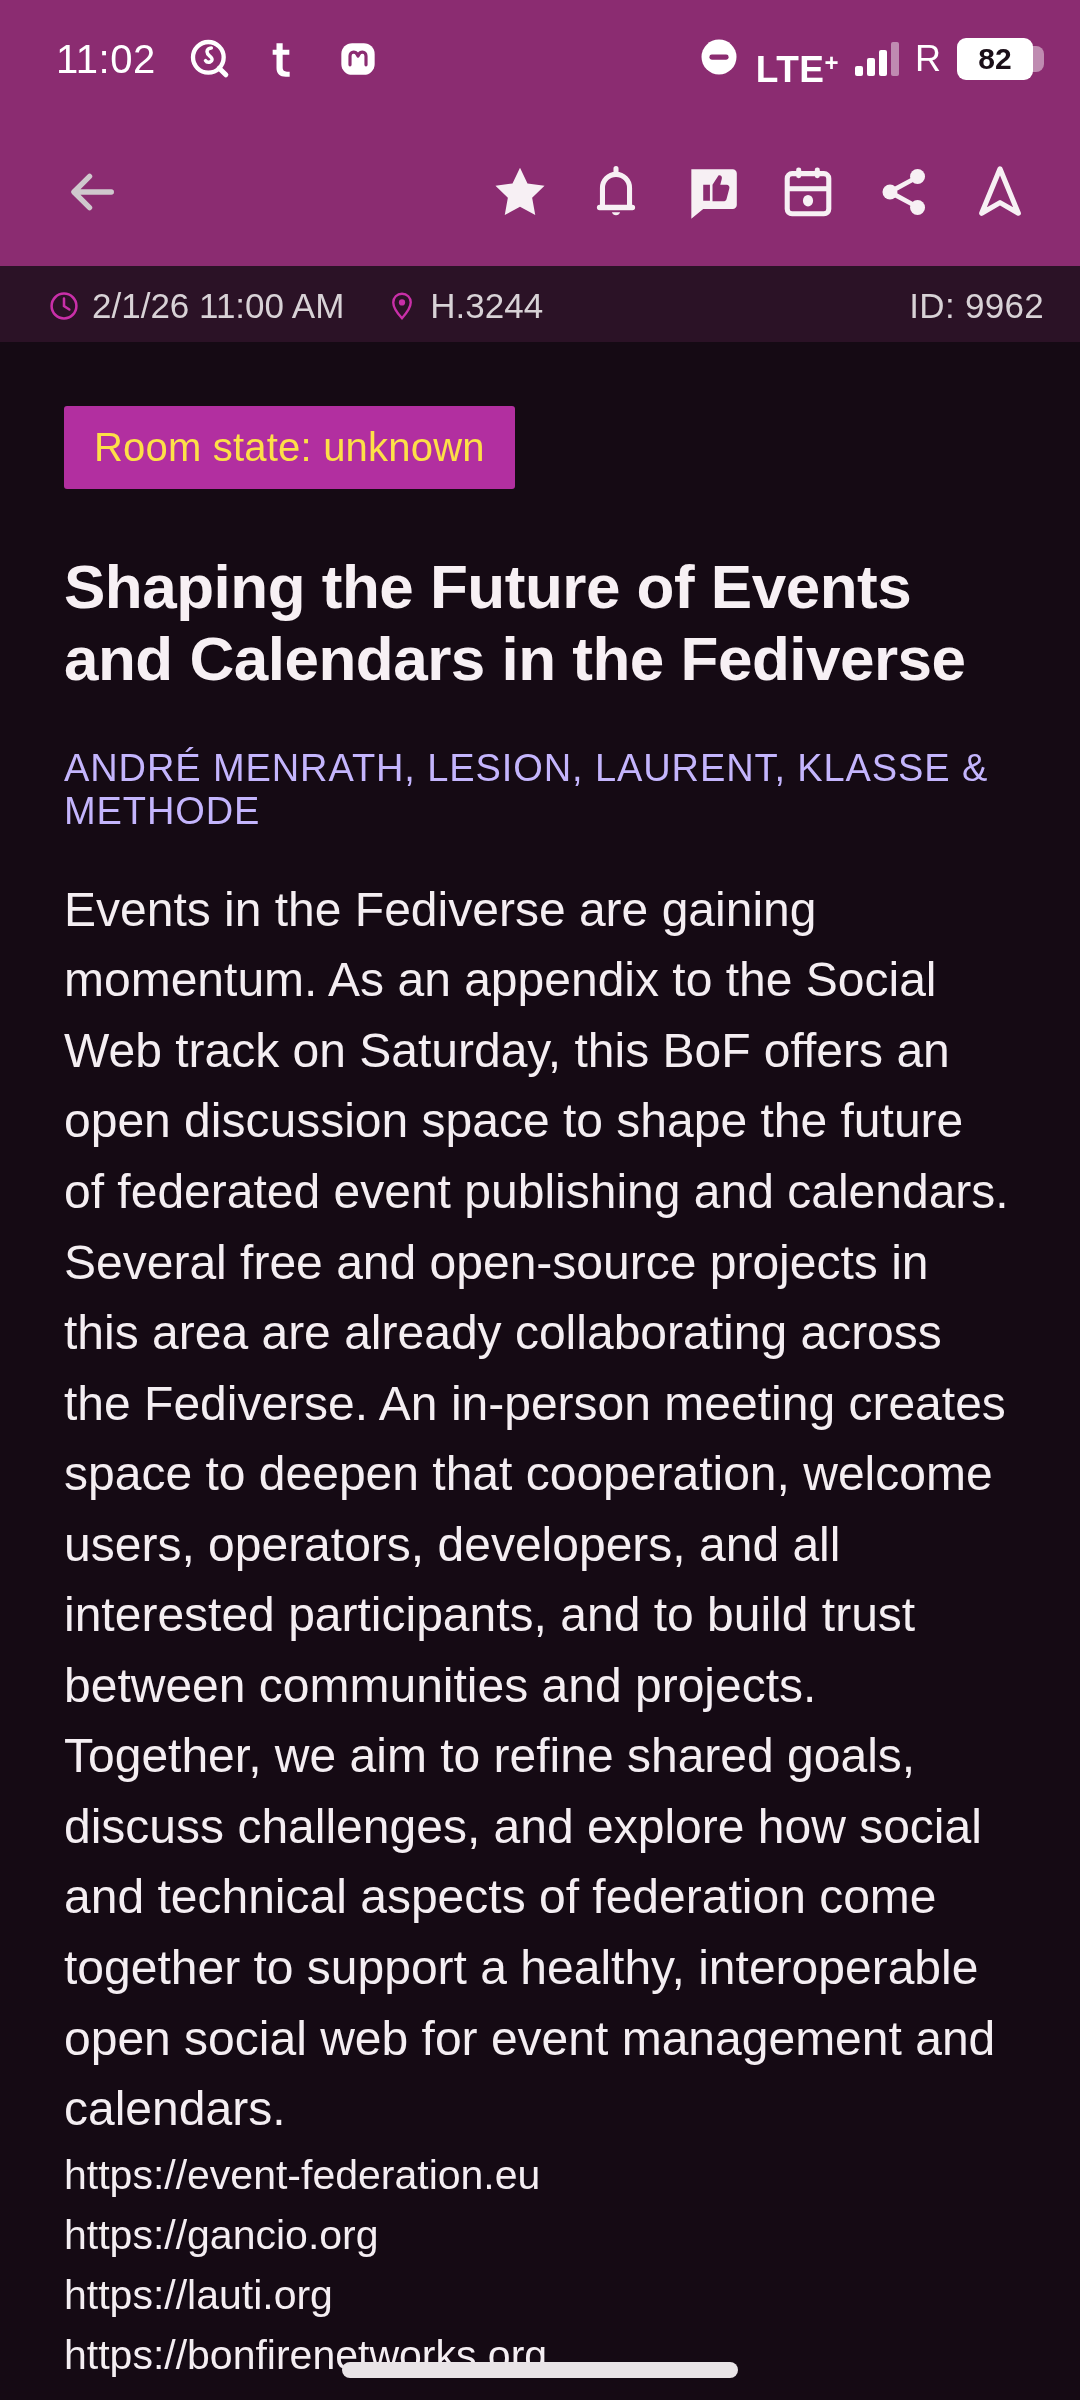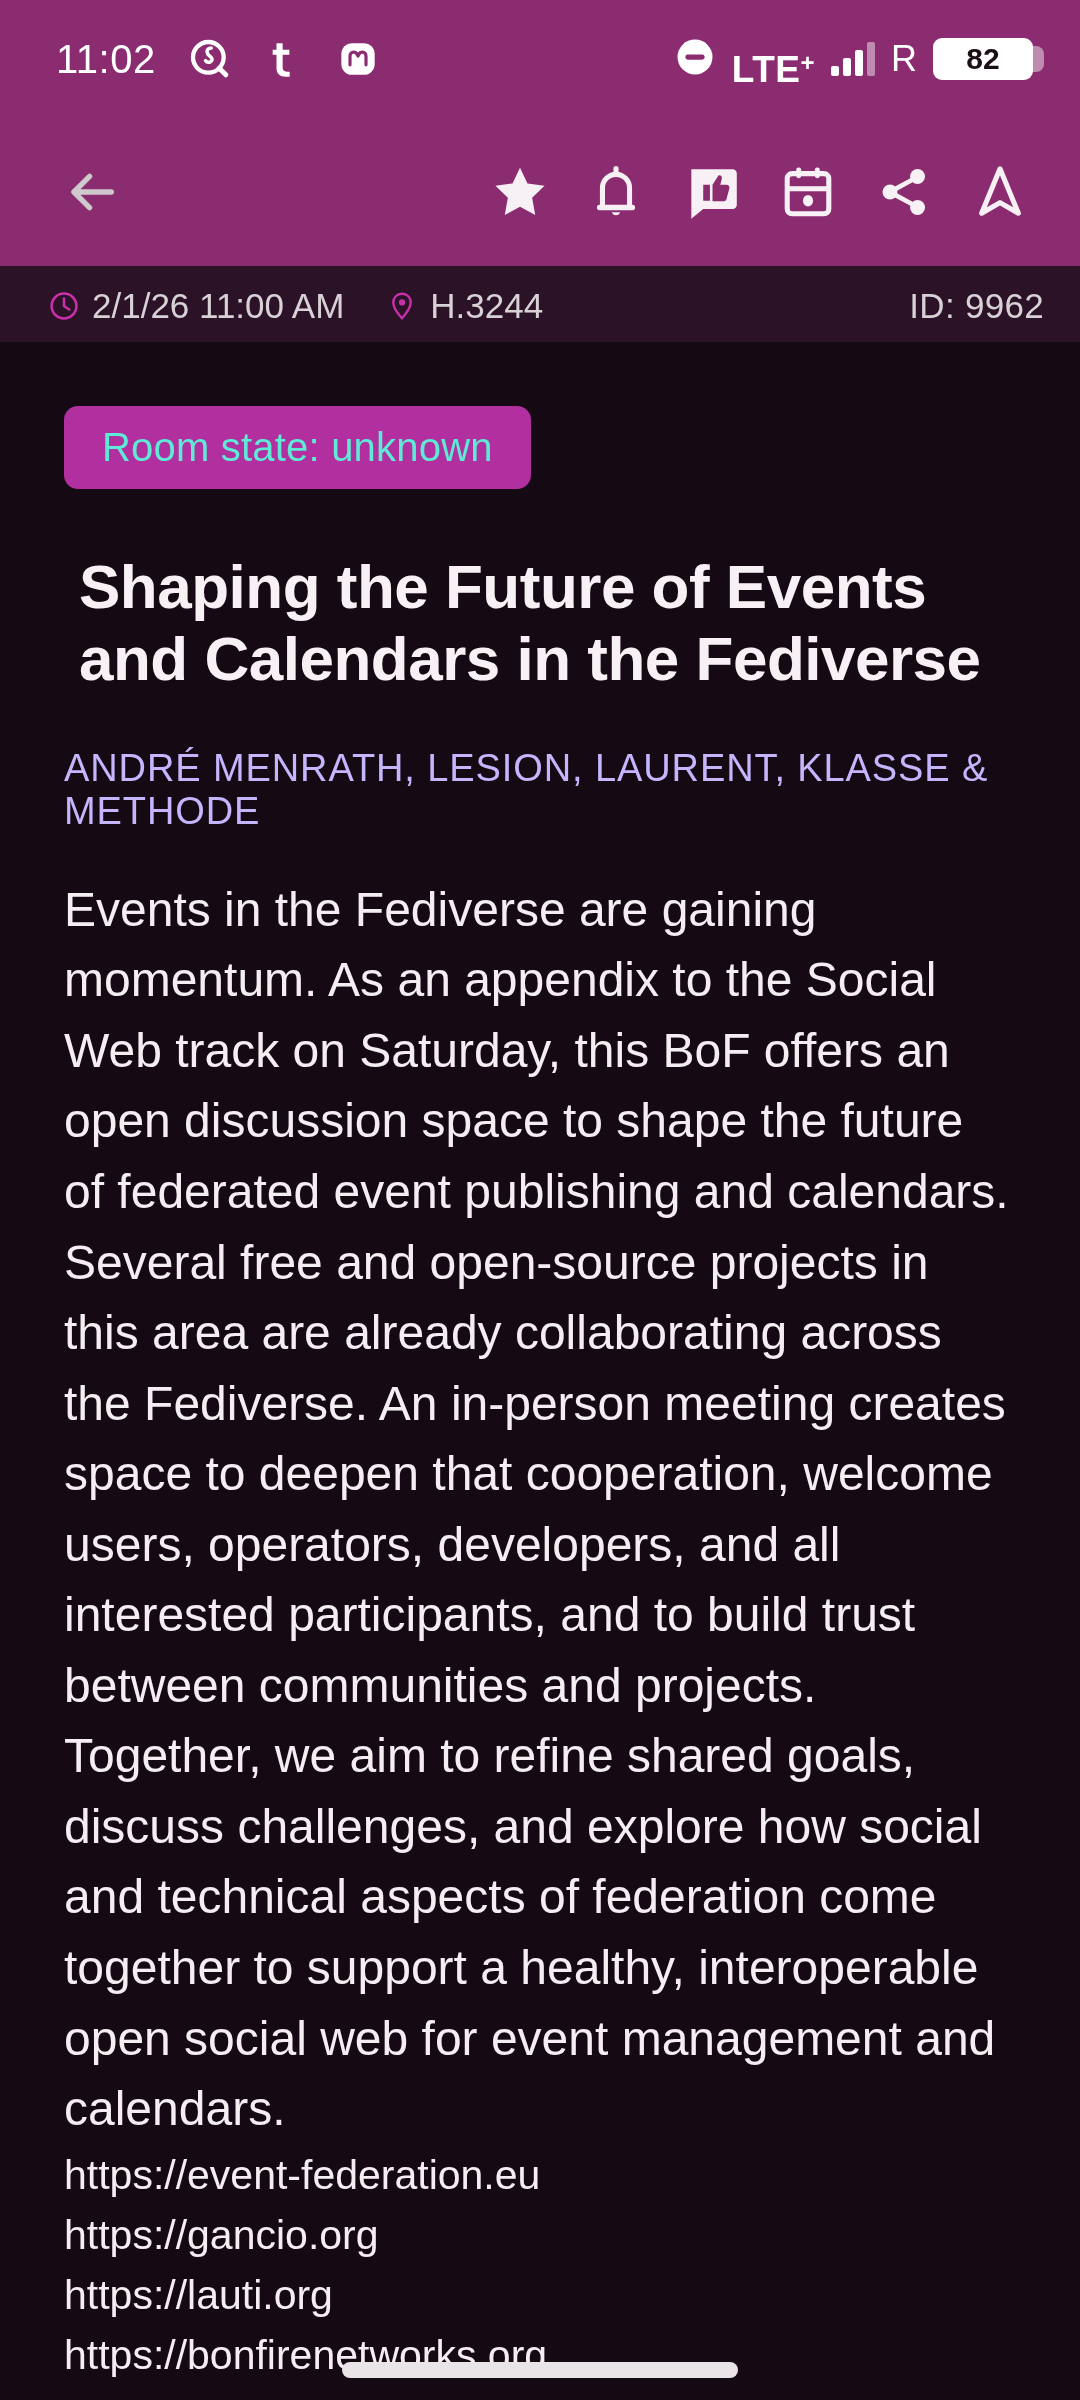--- a/index.html
+++ b/index.html
@@ -27,21 +27,21 @@
   .sb-lte sup { font-size:24px; line-height:1; position:relative; top:2px; }
   .sb-roam { font-size:36px; font-weight:400; }
   .bars { display:flex; align-items:flex-end; gap:4px; height:34px; }
   .bars i { width:8px; background:#fff; border-radius:2px; display:block; }
   .bars i.b1 { height:10px; }
   .bars i.b2 { height:18px; }
   .bars i.b3 { height:26px; }
   .bars i.b4 { height:34px; background:rgba(255,255,255,.45); }
   .battery { position:relative; display:flex; align-items:center; }
   .battery .shell {
-    width:100px; height:42px; border-radius:9px; background:#fff;
+    width:76px; height:42px; border-radius:9px; background:#fff;
     display:flex; align-items:center; justify-content:center;
   }
   .battery .lvl { font-size:30px; font-weight:700; color:#1b0f18; }
   .battery .cap {
     width:14px; height:26px; background:rgba(255,255,255,.45);
     border-radius:0 8px 8px 0; margin-left:-3px;
   }
 
   
   .toolbar {
@@ -62,29 +62,28 @@
     color:#d8d2d6; font-size:35px;text-align:center;
   }
   .meta-group { display:flex; align-items:center; gap:12px; margin-right:42px; }
   .meta-icon { width:32px; height:32px; display:flex; align-items:center; justify-content:center; }
   .meta-id { margin-left:auto; font-size:35px; color:#d8d2d6; letter-spacing:.3px; }
 
   
   .content { padding:0 64px; }
   .badge {
     display:inline-block; margin-top:64px;
-    background:#B22FA0; color:#5eead4;
-    font-size:40px; padding:19px 38px; border-radius:14px;
+    background:#B22FA0; color:#fde047;
+    font-size:40px; padding:19px 30px; border-radius:3px;
     letter-spacing:.2px;
   }
   .title {
     margin-top:62px;
     color:#f7f0f4; font-size:62px; font-weight:700; line-height:1.16;
     letter-spacing:-.5px;
-    margin-left:15px;
   }
   .authors {
     margin-top:52px;
     color:#c4b5fd; font-size:38px; letter-spacing:.9px; font-weight:400;
   }
   .abstract {
     margin-top:42px;
     color:#f4eef2; font-size:48px; line-height:1.47; font-weight:400;
   }
   .abstract p { margin:0; }

